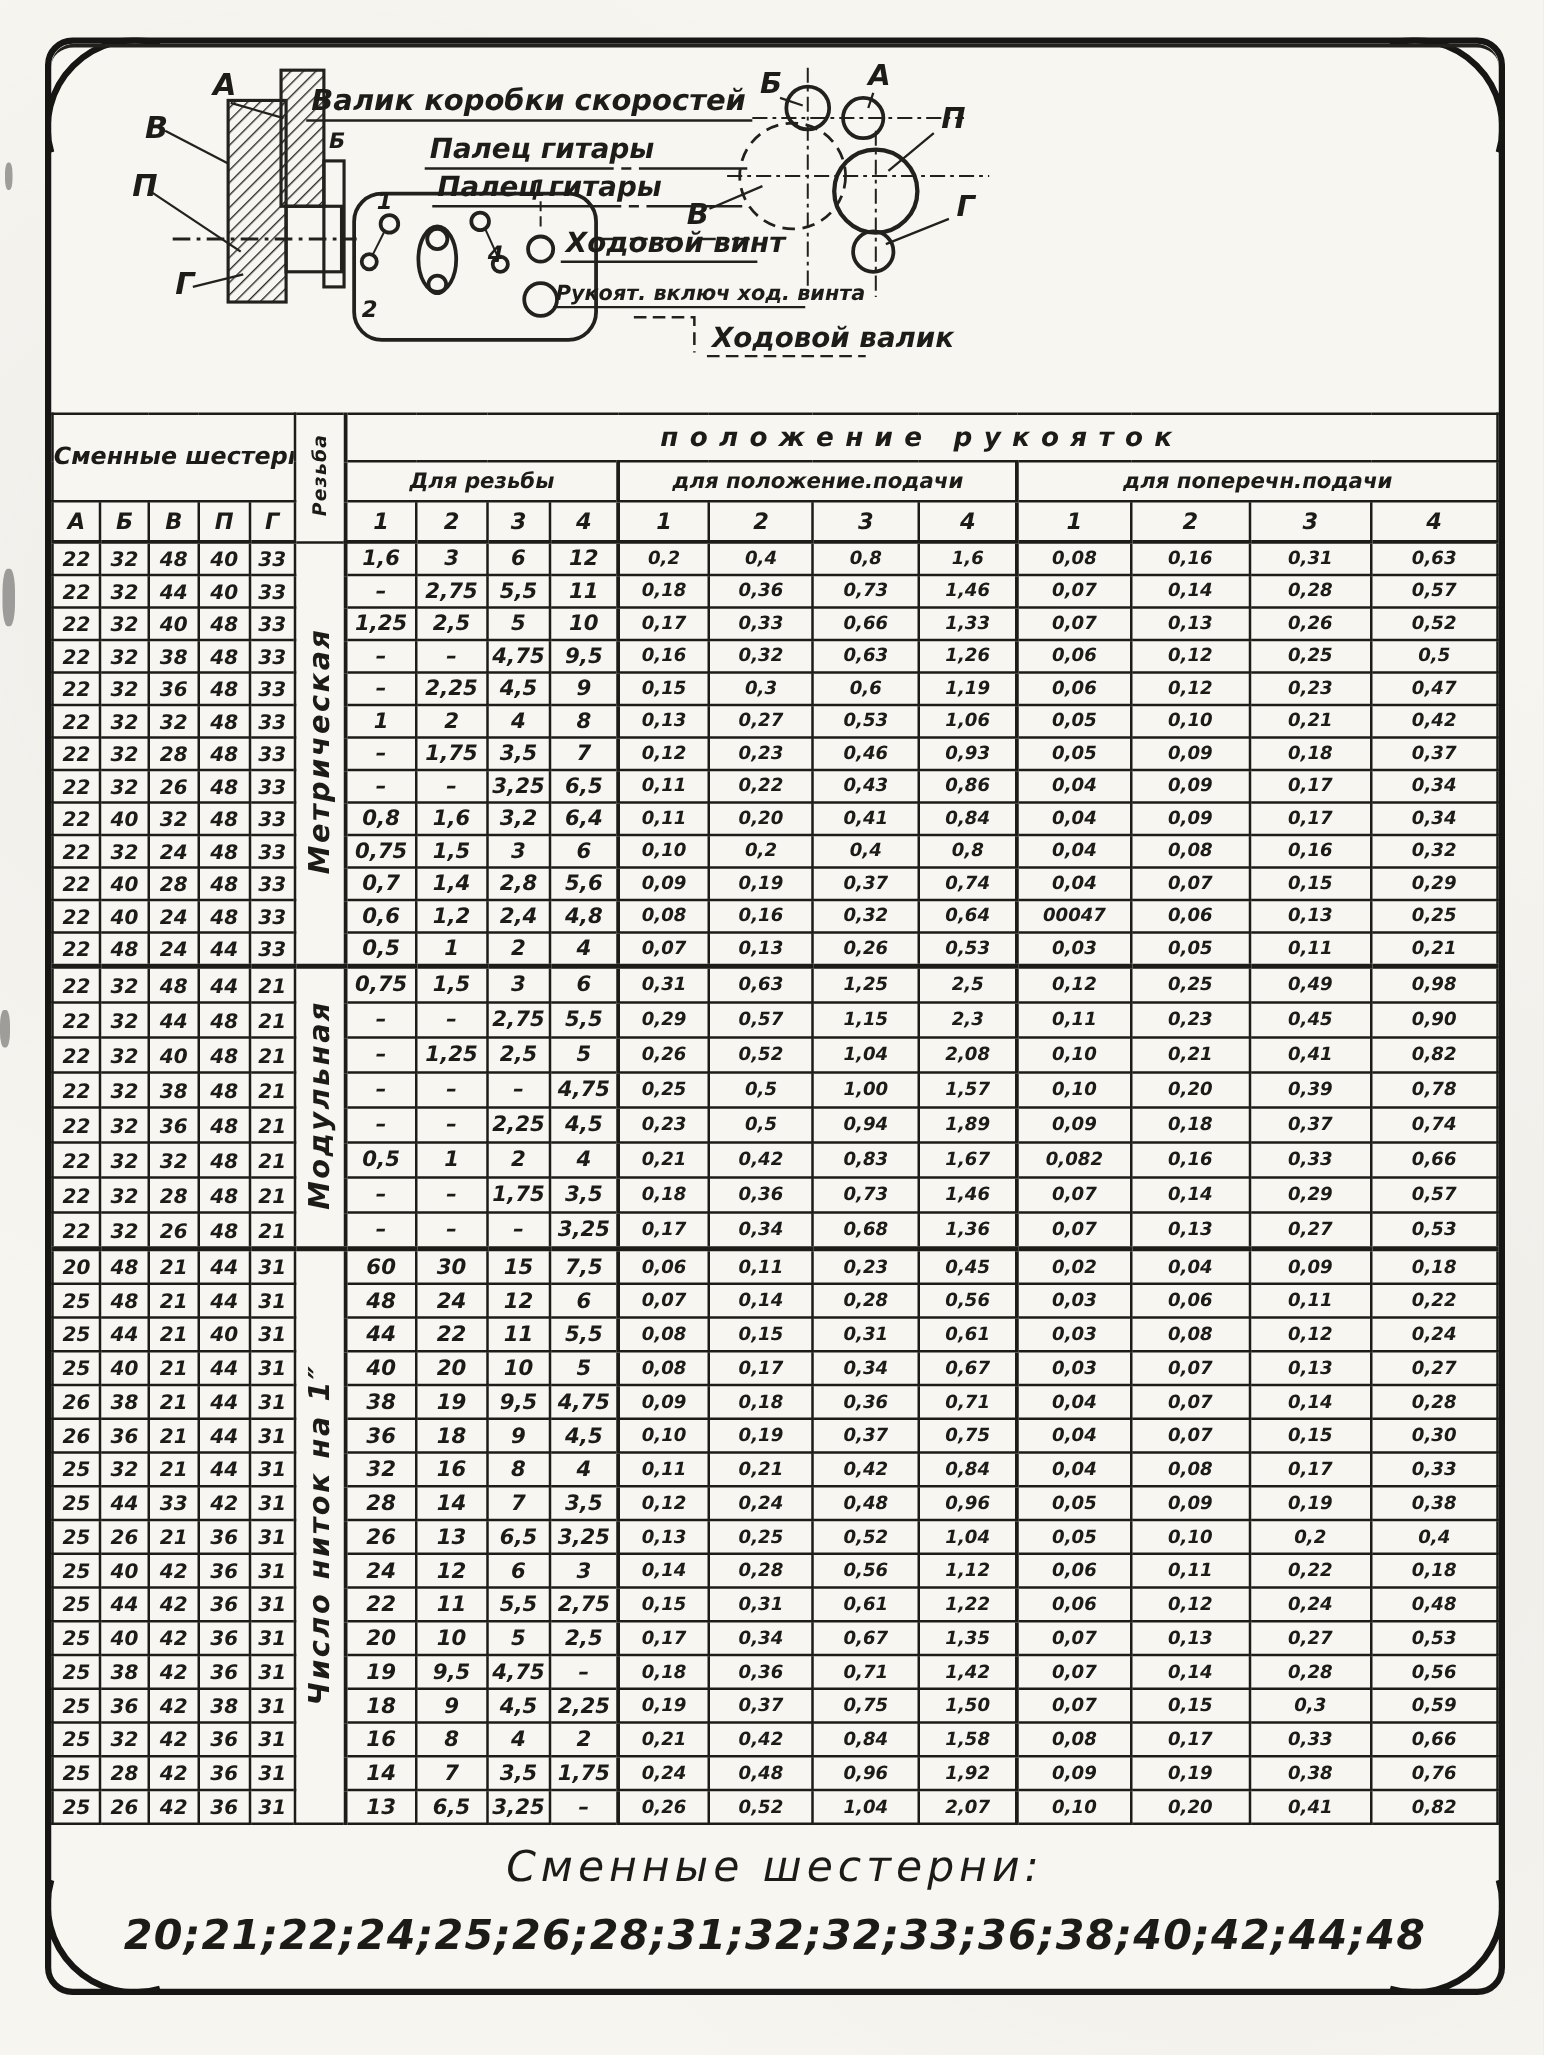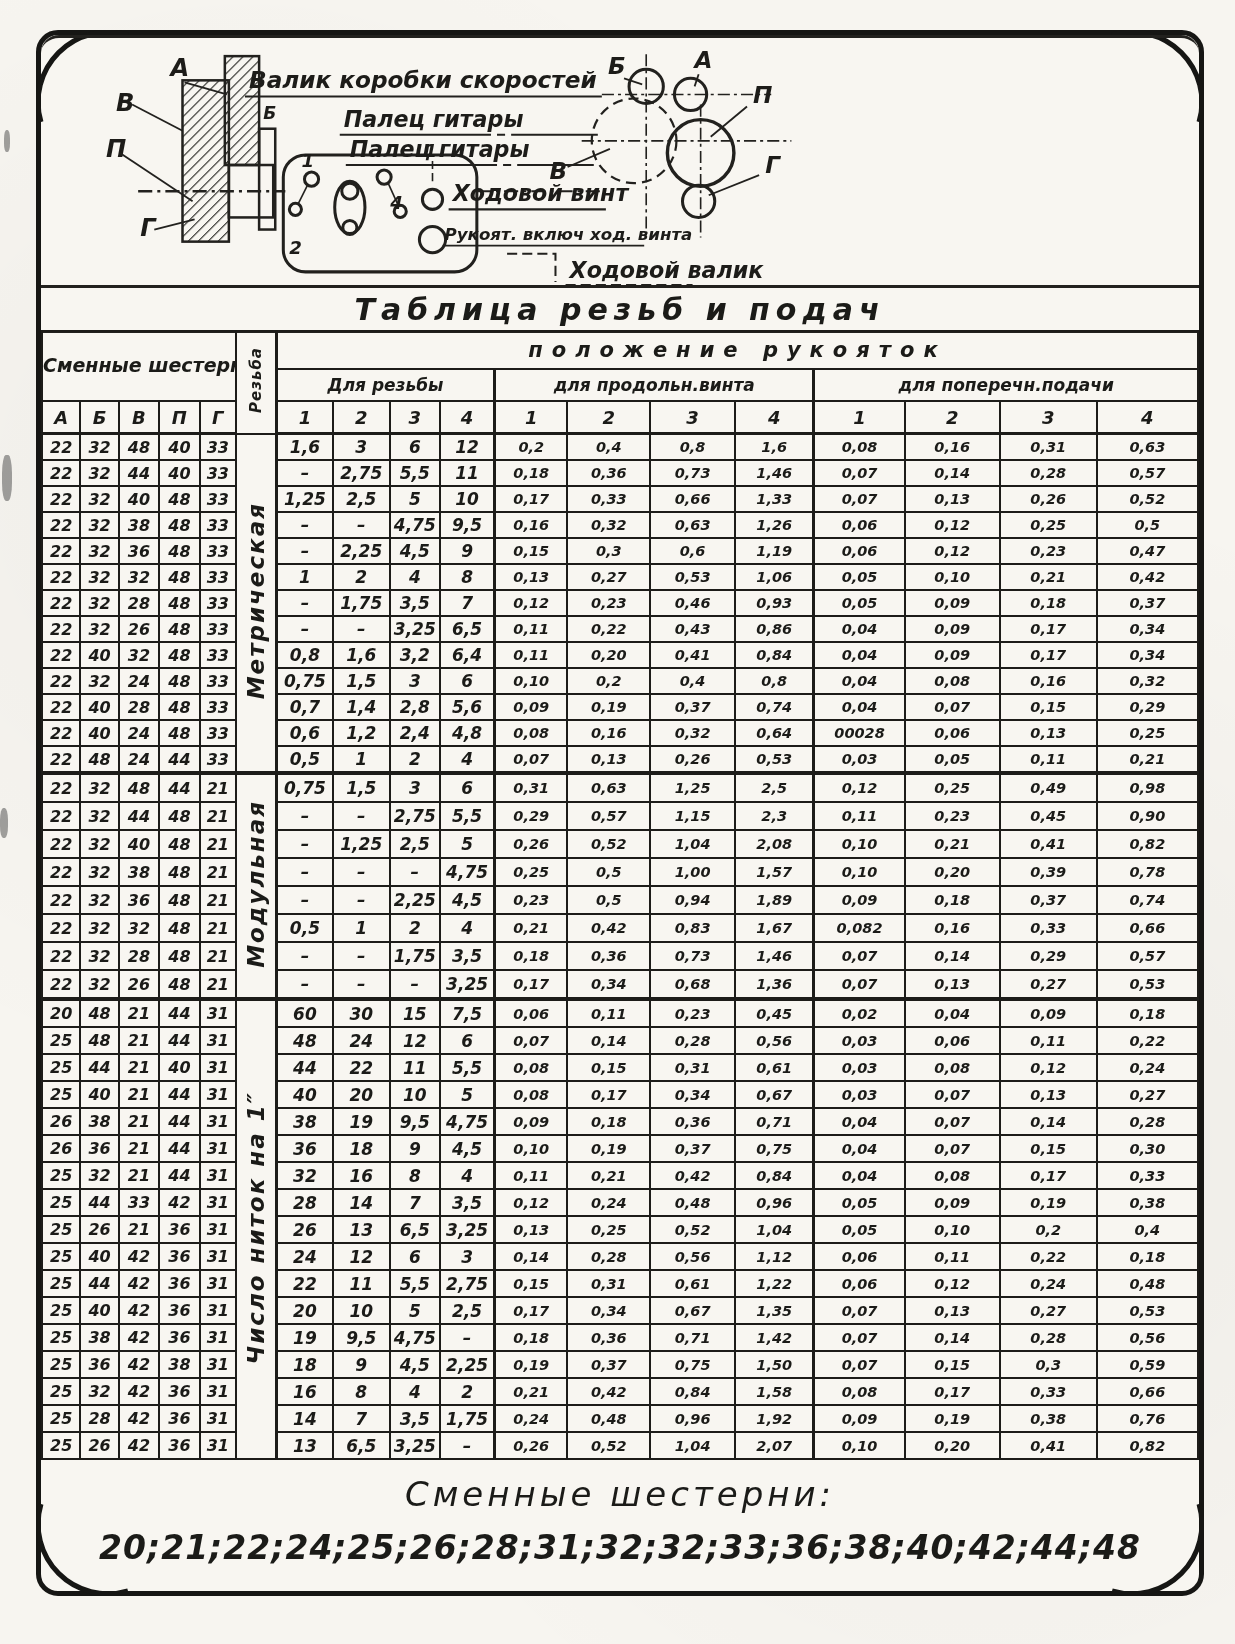--- a/index.html
+++ b/index.html
@@ -158,21 +158,20 @@
           <line x1="404" y1="170" x2="560" y2="170" stroke="#22211e" stroke-width="2"></line>
           <text x="400" y="200" font-size="16.5">Рукоят. включ ход. винта</text>
           <line x1="398" y1="206" x2="598" y2="206" stroke="#22211e" stroke-width="1.8"></line>
           <polyline points="462,214 510,214 510,242" fill="none" stroke="#22211e" stroke-width="2" stroke-dasharray="10 5"></polyline>
           <text x="524" y="238" font-size="22">Ходовой валик</text>
           <line x1="520" y1="245" x2="646" y2="245" stroke="#22211e" stroke-width="1.8" stroke-dasharray="10 5"></line>
         </g>
       </svg>
     </div>
 
-    <div class="title-row">Таблица резьб и подач</div>
 
     <table class="feeds">
       <colgroup>
         <col style="width:38px">
           <col style="width:38px">
           <col style="width:40px">
           <col style="width:40px">
           <col style="width:36px">
         <col style="width:40px">
         <col style="width:56px">
@@ -189,21 +188,21 @@
           <col style="width:100px">
       </colgroup>
       <thead>
         <tr>
           <th colspan="5" rowspan="2" class="h-smennye">Сменные шестерни</th>
           <th rowspan="3" class="h-rezba"><span>Резьба</span></th>
           <th colspan="12" class="h-poloz sec">положение рукояток</th>
         </tr>
         <tr>
           <th colspan="4" class="h-sub sec">Для резьбы</th>
-          <th colspan="4" class="h-sub sec">для продольн.винта</th>
+          <th colspan="4" class="h-sub sec">для положение.подачи</th>
           <th colspan="4" class="h-sub sec">для поперечн.подачи</th>
         </tr>
         <tr class="h-nums">
           <th>А</th>
           <th>Б</th>
           <th>В</th>
           <th>П</th>
           <th>Г</th>
           <th class="sec">1</th>
           <th>2</th>
@@ -437,21 +436,21 @@
             <td class="gear">48</td>
             <td class="gear">33</td>
             <td class="thr sec">0,6</td>
             <td class="thr">1,2</td>
             <td class="thr">2,4</td>
             <td class="thr">4,8</td>
             <td class="feedv sec">0,08</td>
             <td class="feedv">0,16</td>
             <td class="feedv">0,32</td>
             <td class="feedv">0,64</td>
-            <td class="feedv sec">00028</td>
+            <td class="feedv sec">00047</td>
             <td class="feedv">0,06</td>
             <td class="feedv">0,13</td>
             <td class="feedv">0,25</td>
           </tr>
           <tr class="g0">
             <td class="gear">22</td>
             <td class="gear">48</td>
             <td class="gear">24</td>
             <td class="gear">44</td>
             <td class="gear">33</td>

